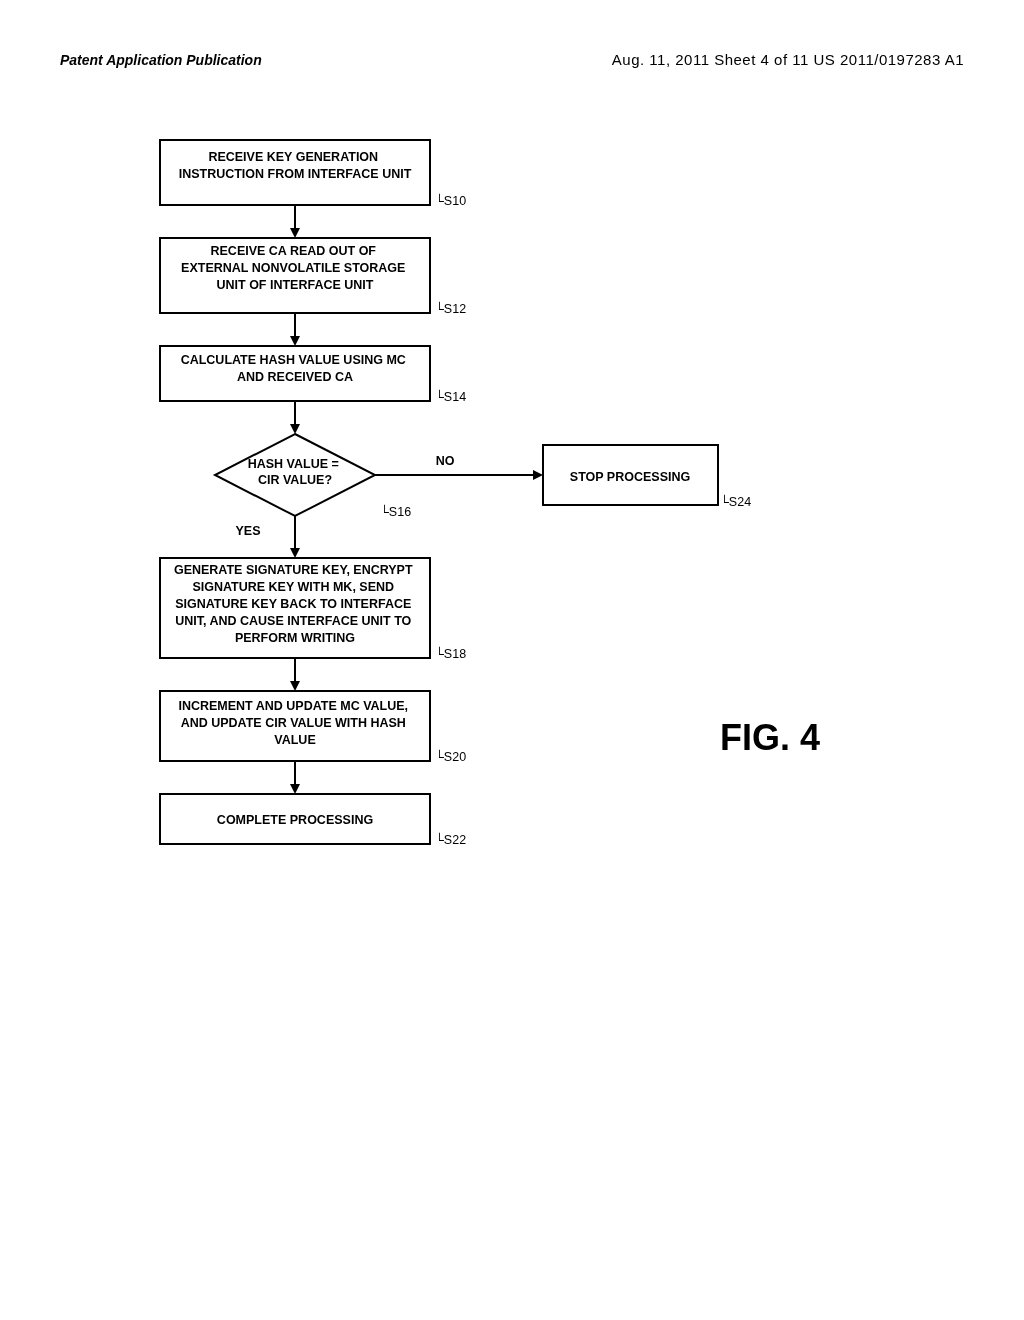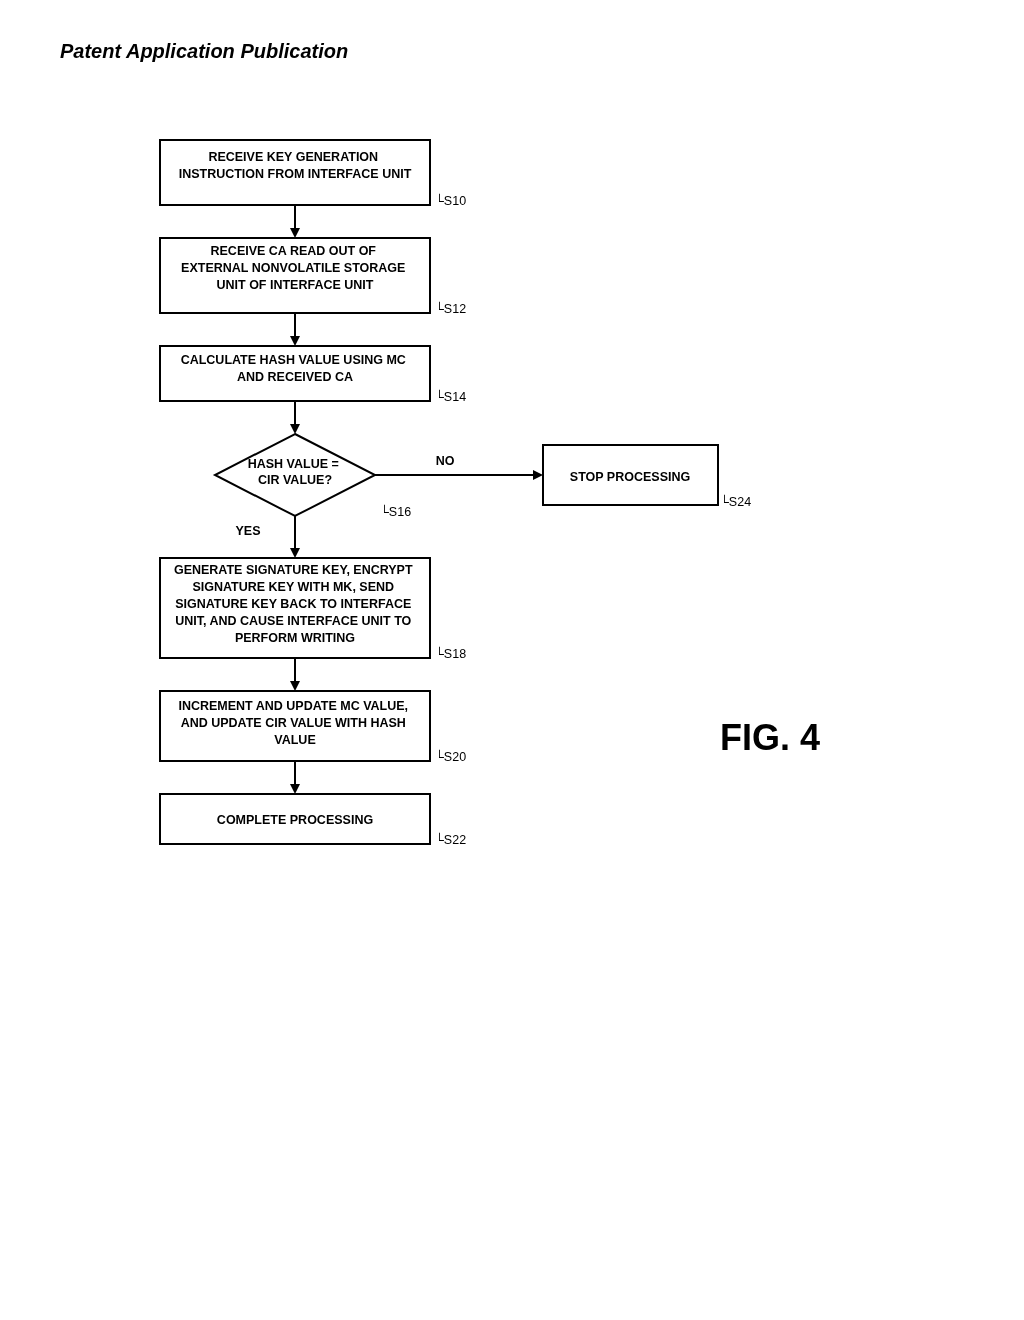--- a/index.html
+++ b/index.html
@@ -23,21 +23,22 @@
       display: flex;
       justify-content: space-between;
       align-items: baseline;
       padding: 40px 60px 20px 60px;
       font-size: 15px;
     }
 
     .header-left {
       font-style: italic;
       font-weight: bold;
-      font-size: 20px;
+      font-size: 14px;
+      margin-top: 12px;
     }
 
     .header-right {
       font-size: 15px;
       letter-spacing: 0.5px;
     }
 
     
     .svg-container {
       position: absolute;
@@ -47,20 +48,21 @@
       height: 1200px;
     }
   </style>
 </head>
 <body>
 
 <div class="page">
 
   <div class="header">
     <span class="header-left">Patent Application Publication</span>
+    <span class="header-right">Aug. 11, 2011  Sheet 4 of 11    US 2011/0197283 A1</span>
   </div>
 
   <svg class="svg-container" viewBox="0 0 1024 1200" xmlns="http://www.w3.org/2000/svg">
 
     <rect x="160" y="40" width="270" height="65" fill="white" stroke="black" stroke-width="2"></rect>
     <text x="295" y="61" text-anchor="middle" font-family="Arial" font-size="12.5" font-weight="bold">
       <tspan x="295" dy="0">RECEIVE KEY GENERATION</tspan>
       <tspan x="295" dy="17">INSTRUCTION FROM INTERFACE UNIT</tspan>
     </text>
 

